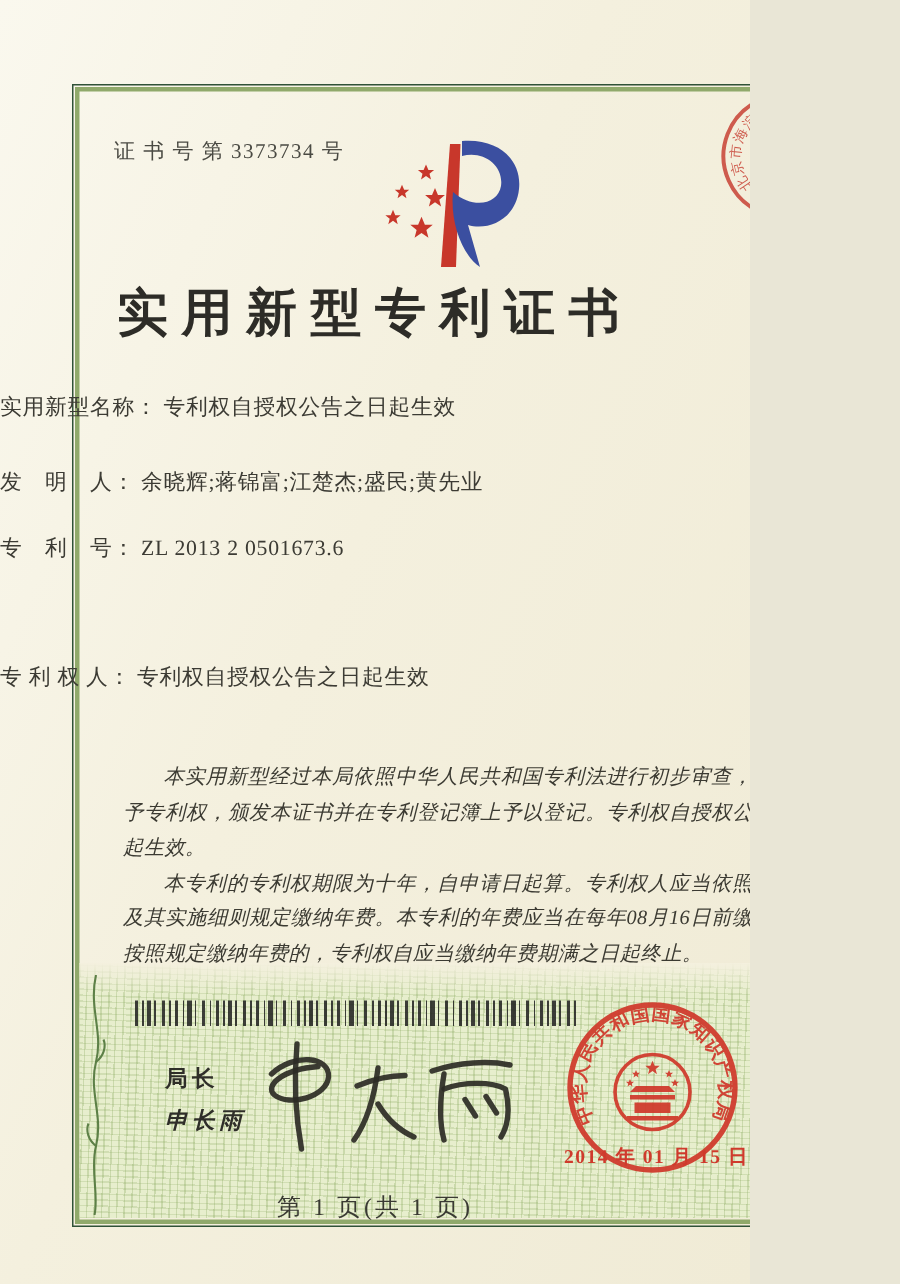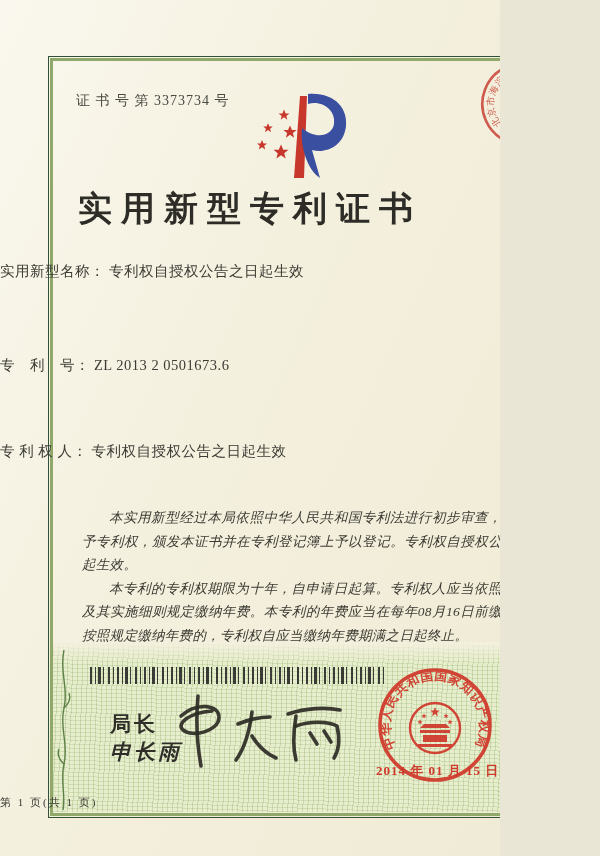--- a/index.html
+++ b/index.html
@@ -51,35 +51,35 @@
     position:absolute;left:90px;top:667px;width:296px;height:17px;opacity:.85;
     background-image:repeating-linear-gradient(90deg,
       #1d1d1d 0 2px,transparent 2px 5px,
       #1d1d1d 5px 6px,transparent 6px 8px,
       #1d1d1d 8px 11px,transparent 11px 13px,
       #1d1d1d 13px 14px,transparent 14px 18px,
       #1d1d1d 18px 20px,transparent 20px 23px,
       #1d1d1d 23px 24px,transparent 24px 27px);
   }
   .signer{position:absolute;left:110px;font-family:"Liberation Sans","DejaVu Sans",sans-serif;
-    font-size:21px;font-weight:600;letter-spacing:3px;color:#2f2e29;}
+    font-size:15px;font-weight:600;letter-spacing:3px;color:#2f2e29;}
   .signer-title{top:710px;}
   .signer-name{top:738px;font-style:italic;}
   .signature{position:absolute;left:168px;top:686px;width:186px;height:88px;}
   .signature path{stroke:#2d2b25;stroke-width:3.6;fill:none;stroke-linecap:round;stroke-linejoin:round;opacity:.92;}
   
   .seal{position:absolute;left:372px;top:662px;width:126px;height:126px;opacity:.93;}
   .seal text, .seal textPath{fill:#d0392b;font-family:"Liberation Serif",serif;font-weight:600;}
   .seal-date{
     position:absolute;left:376px;top:762px;width:130px;
     color:#cf3a2c;font-size:13px;font-weight:700;letter-spacing:1px;white-space:nowrap;
   }
   .footer{
-    position:absolute;left:0;top:795px;width:100%;text-align:left;
-    font-size:11px;letter-spacing:2px;color:#3a3a33;
+    position:absolute;left:0;top:795px;width:100%;text-align:center;
+    font-size:16px;letter-spacing:2px;color:#3a3a33;
   }
   .flourish-br{position:absolute;left:498px;top:726px;width:74px;height:84px;}
   .flourish-br path{stroke:#4f7340;stroke-width:1.6;fill:none;}
   .vine-left{position:absolute;left:56px;top:650px;width:16px;height:160px;}
   .vine-left path{stroke:#5d8047;stroke-width:1.4;fill:none;}
 </style>
 </head>
 <body>
 
 <div class="page">
@@ -114,20 +114,23 @@
       <textPath href="#taxArcBot" xlink:href="#taxArcBot" textLength="72" lengthAdjust="spacingAndGlyphs">国家知识产权局</textPath>
     </text>
     <text x="60" y="55" text-anchor="middle" font-size="10.5" font-weight="bold">印 花 税</text>
     <text x="60" y="70" text-anchor="middle" font-size="10.5" font-weight="bold">代扣专用章</text>
   </svg>
 
   <div class="title">实用新型专利证书</div>
 
   <div class="field f1">
     <span class="lbl">实用新型名称：</span><span class="val">专利权自授权公告之日起生效</span>
+  </div>
+  <div class="field f2">
+    <span class="lbl">发　明　人：</span><span class="val">余晓辉;蒋锦富;江楚杰;盛民;黄先业</span>
   </div>
   <div class="field f3">
     <span class="lbl">专　利　号：</span><span class="val">ZL 2013 2 0501673.6</span>
   </div>
   <div class="field f5">
     <span class="lbl">专 利 权 人：</span><span class="val">专利权自授权公告之日起生效</span>
   </div>
 
   <div class="paras">
     <p>本实用新型经过本局依照中华人民共和国专利法进行初步审查，决定授予专利权，颁发本证书并在专利登记簿上予以登记。专利权自授权公告之日起生效。</p>

